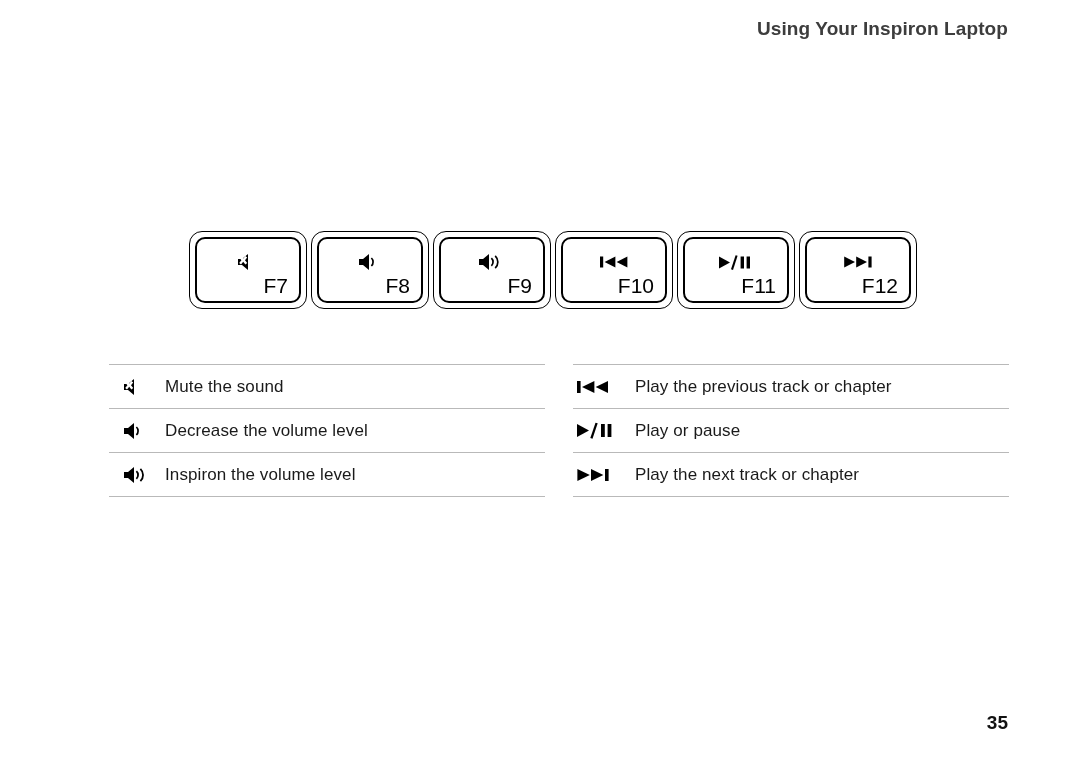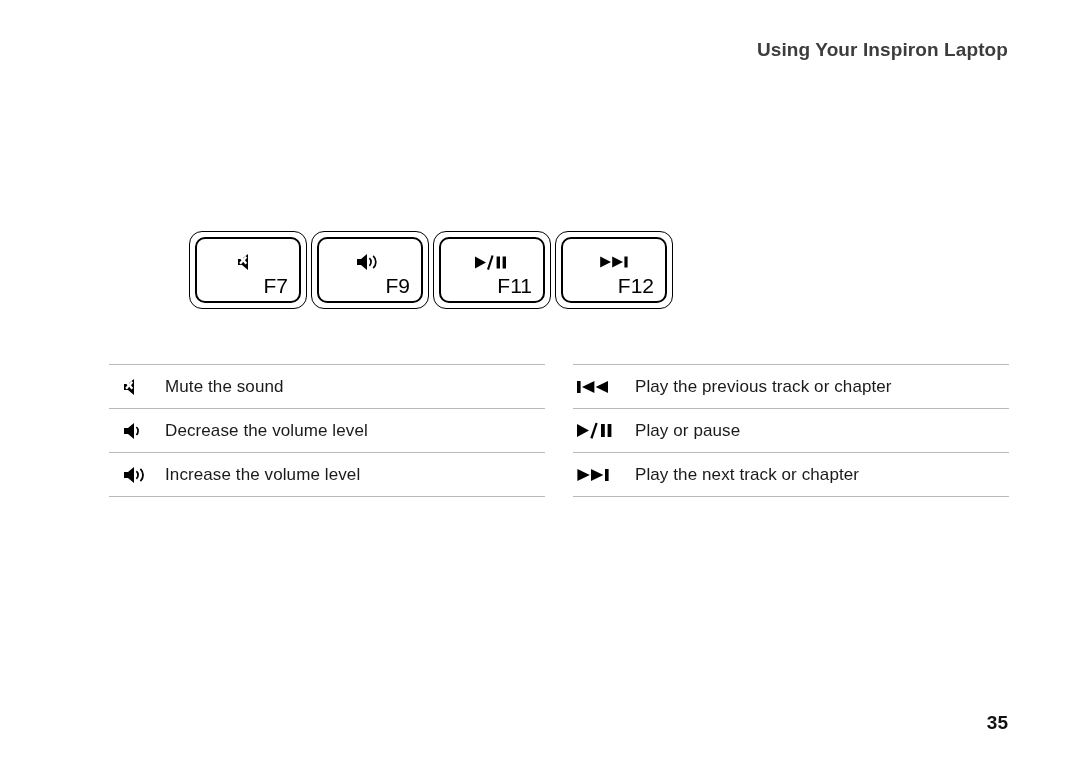--- a/index.html
+++ b/index.html
@@ -12,21 +12,21 @@
     background: #ffffff;
     font-family: "Liberation Sans", "DejaVu Sans", sans-serif;
     color: #1a1a1a;
     position: relative;
     overflow: hidden;
   }
 
   
   .page-header {
     position: absolute;
-    top: 39px;
+    top: 18px;
     right: 72px;
     font-size: 19px;
     font-weight: bold;
     color: #3d3d3d;
     letter-spacing: 0.1px;
     white-space: nowrap;
   }
 
   
   .key-row {
@@ -146,34 +146,57 @@
       <div class="key-icon">
         <svg width="24" height="20" viewBox="0 0 24 20" aria-hidden="true">
           <path d="M2 7 h4 L12 2 v16 L6 13 H2 Z" fill="#000"></path>
           <path d="M3.2 5.4 L5.0 4.0 L7.2 6.6 L9.4 4.0 L11.2 5.4 L9.0 8.2 L11.2 11.0 L9.4 12.4 L7.2 9.8 L5.0 12.4 L3.2 11.0 L5.4 8.2 Z" fill="#fff"></path>
         </svg>
       </div>
       <div class="key-label">F7</div>
     </div>
   </div>
 
+  <div class="key-outer">
+    <div class="key-inner">
+      <div class="key-icon">
+        <svg width="26" height="20" viewBox="0 0 26 20" aria-hidden="true">
+          <path d="M2 7 h4 L12 2 v16 L6 13 H2 Z" fill="#000"></path>
+          <path d="M14.4 6.0 a5.6 5.6 0 0 1 0 8.0" stroke="#000" stroke-width="1.7" fill="none"></path>
+        </svg>
+      </div>
+      <div class="key-label">F8</div>
+    </div>
+  </div>
 
   <div class="key-outer">
     <div class="key-inner">
       <div class="key-icon">
         <svg width="30" height="20" viewBox="0 0 30 20" aria-hidden="true">
           <path d="M2 7 h4 L12 2 v16 L6 13 H2 Z" fill="#000"></path>
           <path d="M14.4 6.2 a5.2 5.2 0 0 1 0 7.6" stroke="#000" stroke-width="1.7" fill="none"></path>
           <path d="M18.2 3.8 a8.6 8.6 0 0 1 0 12.4" stroke="#000" stroke-width="1.7" fill="none"></path>
         </svg>
       </div>
       <div class="key-label">F9</div>
     </div>
   </div>
 
+  <div class="key-outer">
+    <div class="key-inner">
+      <div class="key-icon">
+        <svg width="32" height="16" viewBox="0 0 32 16" aria-hidden="true">
+          <rect x="2" y="2.5" width="3.2" height="11" fill="#000"></rect>
+          <path d="M17.4 2.5 v11 L6.6 8 Z" fill="#000"></path>
+          <path d="M29.4 2.5 v11 L18.6 8 Z" fill="#000"></path>
+        </svg>
+      </div>
+      <div class="key-label">F10</div>
+    </div>
+  </div>
 
   <div class="key-outer">
     <div class="key-inner">
       <div class="key-icon">
         <svg width="38" height="17" viewBox="0 0 38 17" aria-hidden="true">
           <path d="M2 2.5 v12 L13 8.5 Z" fill="#000"></path>
           <path d="M19.6 1.5 L15.0 15.6" stroke="#000" stroke-width="2.1"></path>
           <rect x="23.6" y="2.5" width="3.4" height="12" fill="#000"></rect>
           <rect x="29.6" y="2.5" width="3.4" height="12" fill="#000"></rect>
         </svg>
@@ -225,21 +248,21 @@
   <div class="divider"></div>
 
   <div class="trow">
     <div class="trow-icon">
       <svg width="32" height="22" viewBox="0 0 32 22" aria-hidden="true">
         <path d="M2 8 h4 L12 3 v16 L6 14 H2 Z" fill="#000"></path>
         <path d="M14.4 7.2 a5.2 5.2 0 0 1 0 7.6" stroke="#000" stroke-width="1.8" fill="none"></path>
         <path d="M18.4 4.8 a8.6 8.6 0 0 1 0 12.4" stroke="#000" stroke-width="1.8" fill="none"></path>
       </svg>
     </div>
-    <div class="trow-text">Increase the volume level</div>
+    <div class="trow-text">Inspiron the volume level</div>
   </div>
 
   <div class="divider"></div>
 </div>
 
 <div class="table table-right">
   <div class="divider"></div>
 
   <div class="trow">
     <div class="trow-icon">

